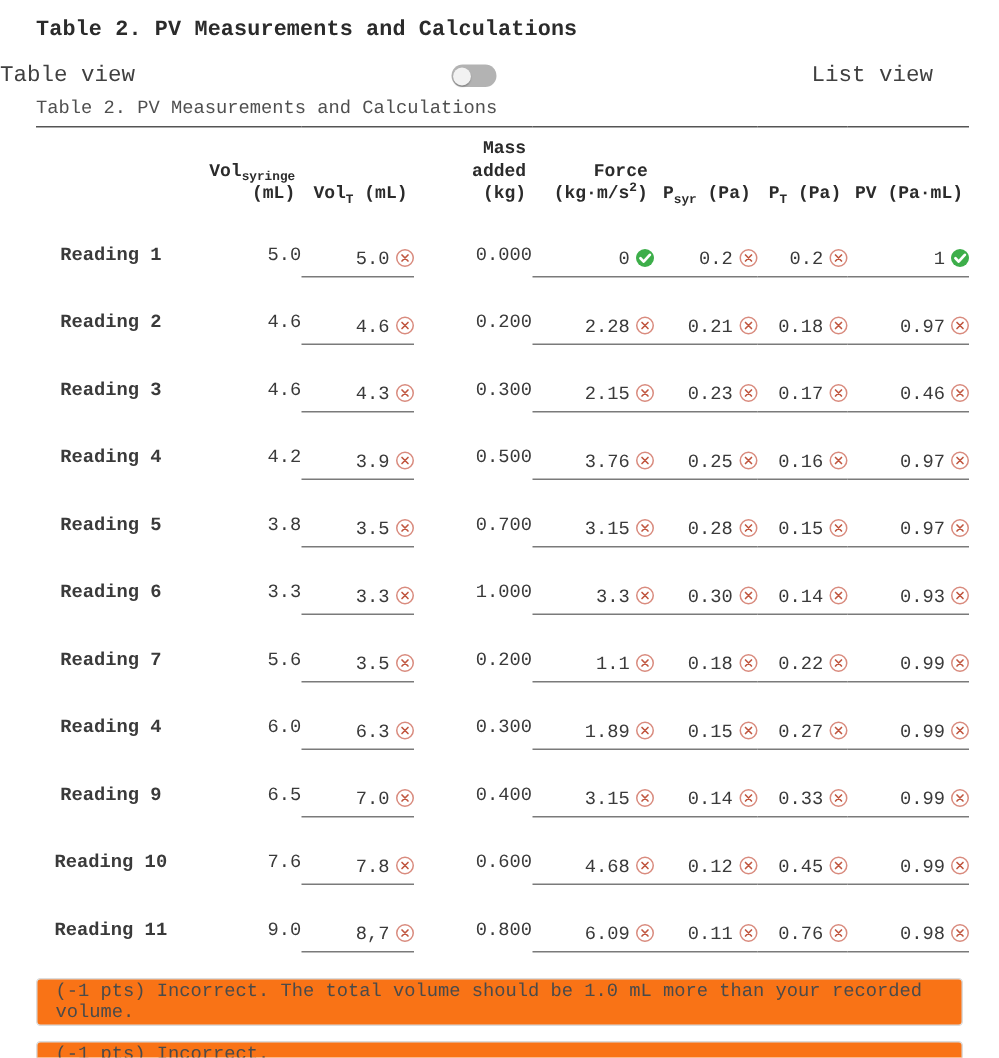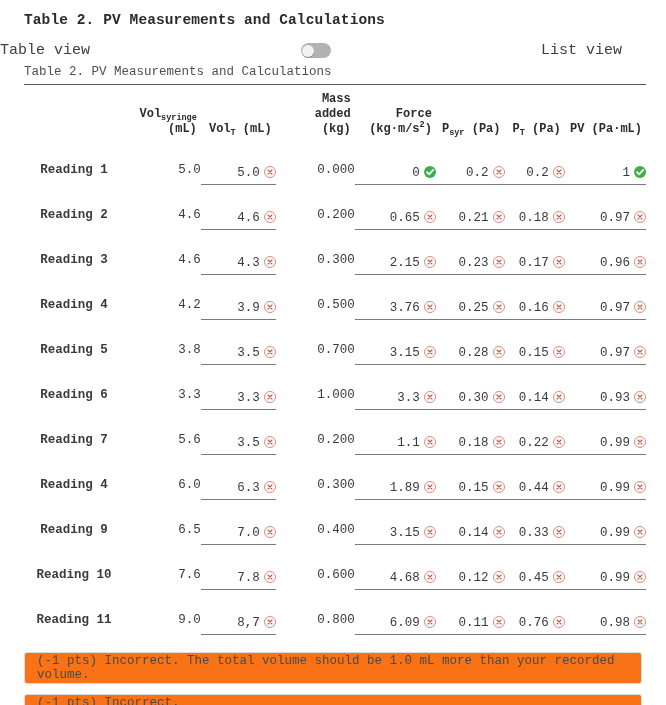--- a/index.html
+++ b/index.html
@@ -251,21 +251,21 @@
             <td class="readonly">4.6</td>
             <td class="answer">
               <span class="field"><span class="val">4.6</span><span class="mark bad">
                   <svg width="10" height="10" viewBox="0 0 10 10">
                     <path d="M3 3 L7 7 M7 3 L3 7" stroke="#c0563f" stroke-width="1.1" stroke-linecap="round"></path>
                   </svg>
                 </span></span>
             </td>
             <td class="readonly">0.200</td>
             <td class="answer">
-              <span class="field"><span class="val">0.65</span><span class="mark bad">
+              <span class="field"><span class="val">2.28</span><span class="mark bad">
                   <svg width="10" height="10" viewBox="0 0 10 10">
                     <path d="M3 3 L7 7 M7 3 L3 7" stroke="#c0563f" stroke-width="1.1" stroke-linecap="round"></path>
                   </svg>
                 </span></span>
             </td>
             <td class="answer">
               <span class="field"><span class="val">0.21</span><span class="mark bad">
                   <svg width="10" height="10" viewBox="0 0 10 10">
                     <path d="M3 3 L7 7 M7 3 L3 7" stroke="#c0563f" stroke-width="1.1" stroke-linecap="round"></path>
                   </svg>
@@ -312,21 +312,21 @@
                 </span></span>
             </td>
             <td class="answer">
               <span class="field"><span class="val">0.17</span><span class="mark bad">
                   <svg width="10" height="10" viewBox="0 0 10 10">
                     <path d="M3 3 L7 7 M7 3 L3 7" stroke="#c0563f" stroke-width="1.1" stroke-linecap="round"></path>
                   </svg>
                 </span></span>
             </td>
             <td class="answer">
-              <span class="field"><span class="val">0.96</span><span class="mark bad">
+              <span class="field"><span class="val">0.46</span><span class="mark bad">
                   <svg width="10" height="10" viewBox="0 0 10 10">
                     <path d="M3 3 L7 7 M7 3 L3 7" stroke="#c0563f" stroke-width="1.1" stroke-linecap="round"></path>
                   </svg>
                 </span></span>
             </td>
           </tr>
           <tr>
             <td class="row-label">Reading 4</td>
             <td class="readonly">4.2</td>
             <td class="answer">
@@ -505,21 +505,21 @@
                 </span></span>
             </td>
             <td class="answer">
               <span class="field"><span class="val">0.15</span><span class="mark bad">
                   <svg width="10" height="10" viewBox="0 0 10 10">
                     <path d="M3 3 L7 7 M7 3 L3 7" stroke="#c0563f" stroke-width="1.1" stroke-linecap="round"></path>
                   </svg>
                 </span></span>
             </td>
             <td class="answer">
-              <span class="field"><span class="val">0.44</span><span class="mark bad">
+              <span class="field"><span class="val">0.27</span><span class="mark bad">
                   <svg width="10" height="10" viewBox="0 0 10 10">
                     <path d="M3 3 L7 7 M7 3 L3 7" stroke="#c0563f" stroke-width="1.1" stroke-linecap="round"></path>
                   </svg>
                 </span></span>
             </td>
             <td class="answer">
               <span class="field"><span class="val">0.99</span><span class="mark bad">
                   <svg width="10" height="10" viewBox="0 0 10 10">
                     <path d="M3 3 L7 7 M7 3 L3 7" stroke="#c0563f" stroke-width="1.1" stroke-linecap="round"></path>
                   </svg>

